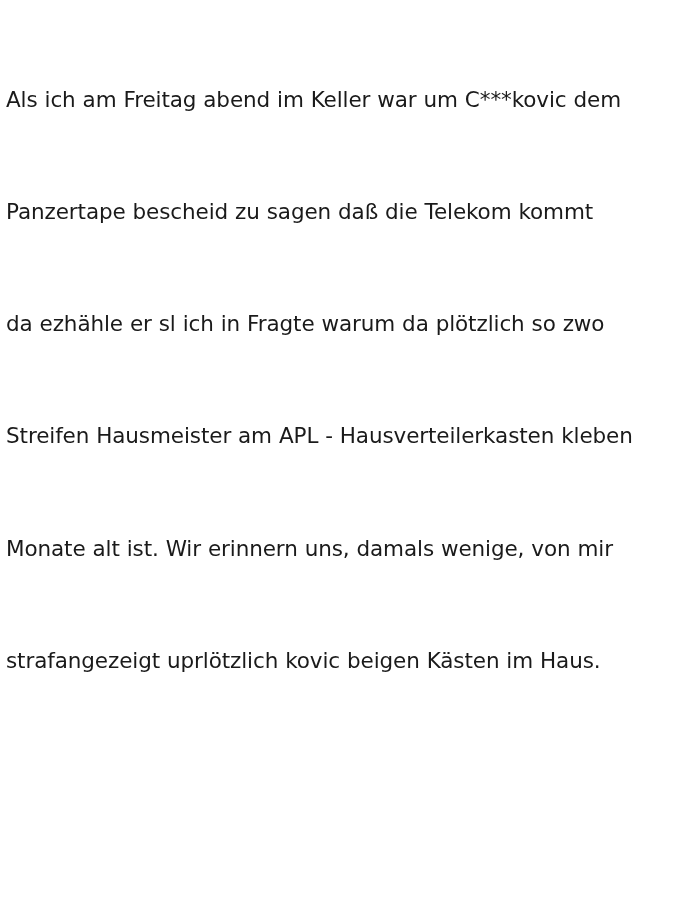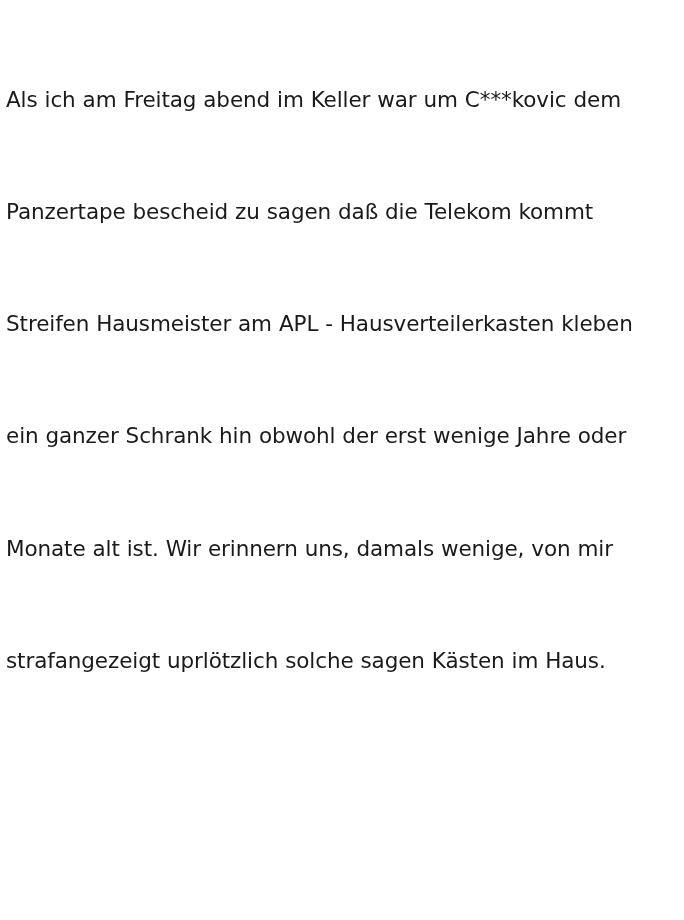--- a/index.html
+++ b/index.html
@@ -34,24 +34,24 @@
     white-space: pre;
   }
 </style>
 </head>
 <body>
 
 <div id="document-page">
   <div id="document-body">
     <span class="doc-line">Als ich am Freitag abend im Keller war um C***kovic dem</span>
     <span class="doc-line">Panzertape bescheid zu sagen daß die Telekom kommt</span>
+    <span class="doc-line">da ezhähle er sl ich in Fragte warum da plötzlich so zwo</span>
     <span class="doc-line">Streifen Hausmeister am APL - Hausverteilerkasten kleben</span>
-    <span class="doc-line">ein ganzer Schrank hin obwohl der erst wenige Jahre oder</span>
     <span class="doc-line">Monate alt ist. Wir erinnern uns, damals wenige, von mir</span>
-    <span class="doc-line">strafangezeigt uprlötzlich solche sagen Kästen im Haus.</span>
+    <span class="doc-line">strafangezeigt uprlötzlich kovic beigen Kästen im Haus.</span>
     
     
     
     
     
     
     
     
     
     

